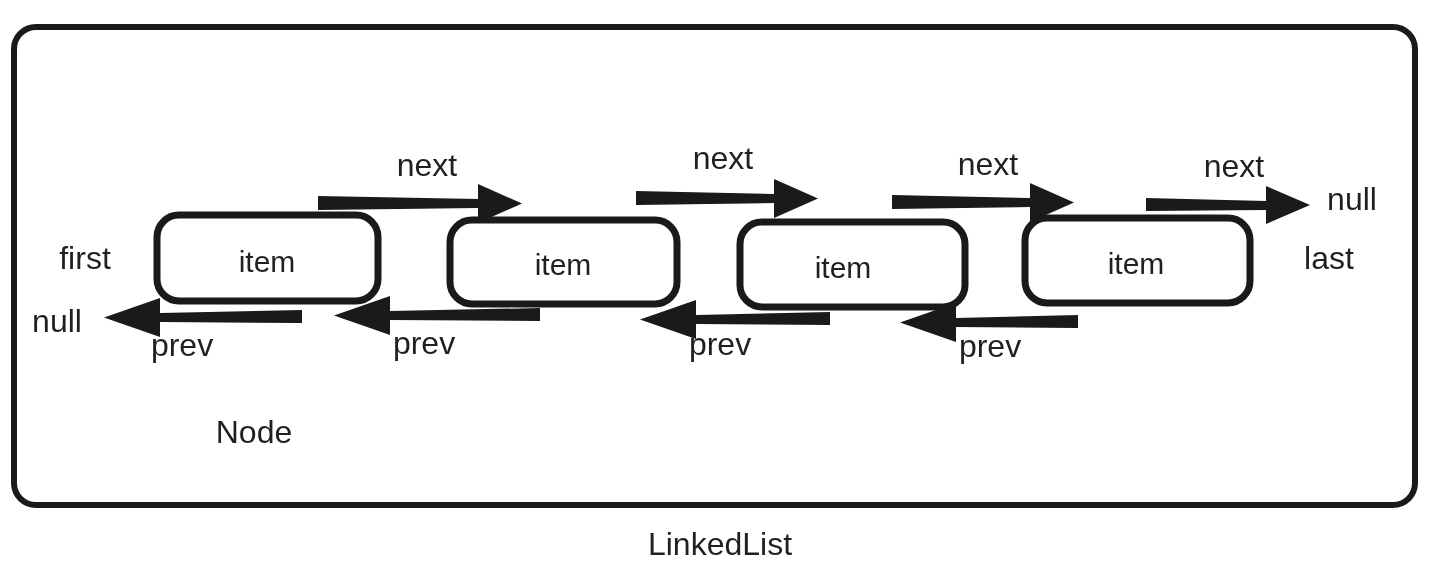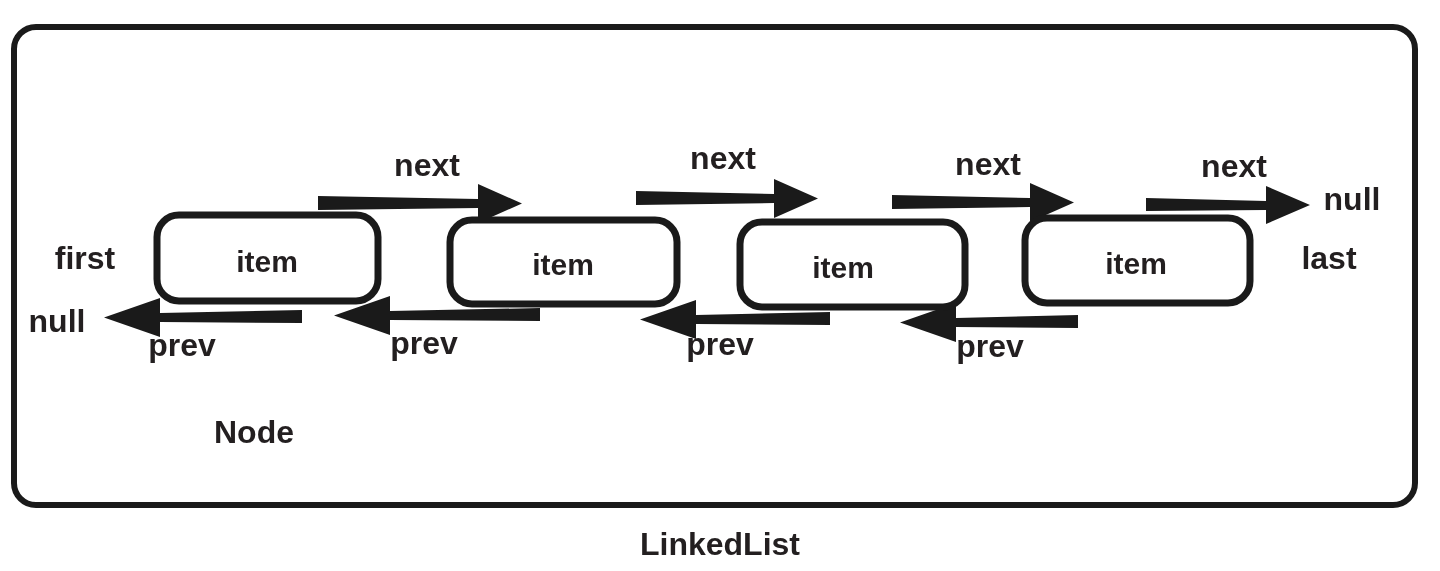--- a/index.html
+++ b/index.html
@@ -9,21 +9,20 @@
   }
   body {
     font-family: "Liberation Sans", sans-serif;
   }
   #stage {
     position: relative;
     width: 1440px;
     height: 571px;
     background: #ffffff;
     overflow: hidden;
-    font-weight: bold;
   }
   #diagram-svg {
     position: absolute;
     left: 0;
     top: 0;
     width: 1440px;
     height: 571px;
     display: block;
   }
   .txt {

